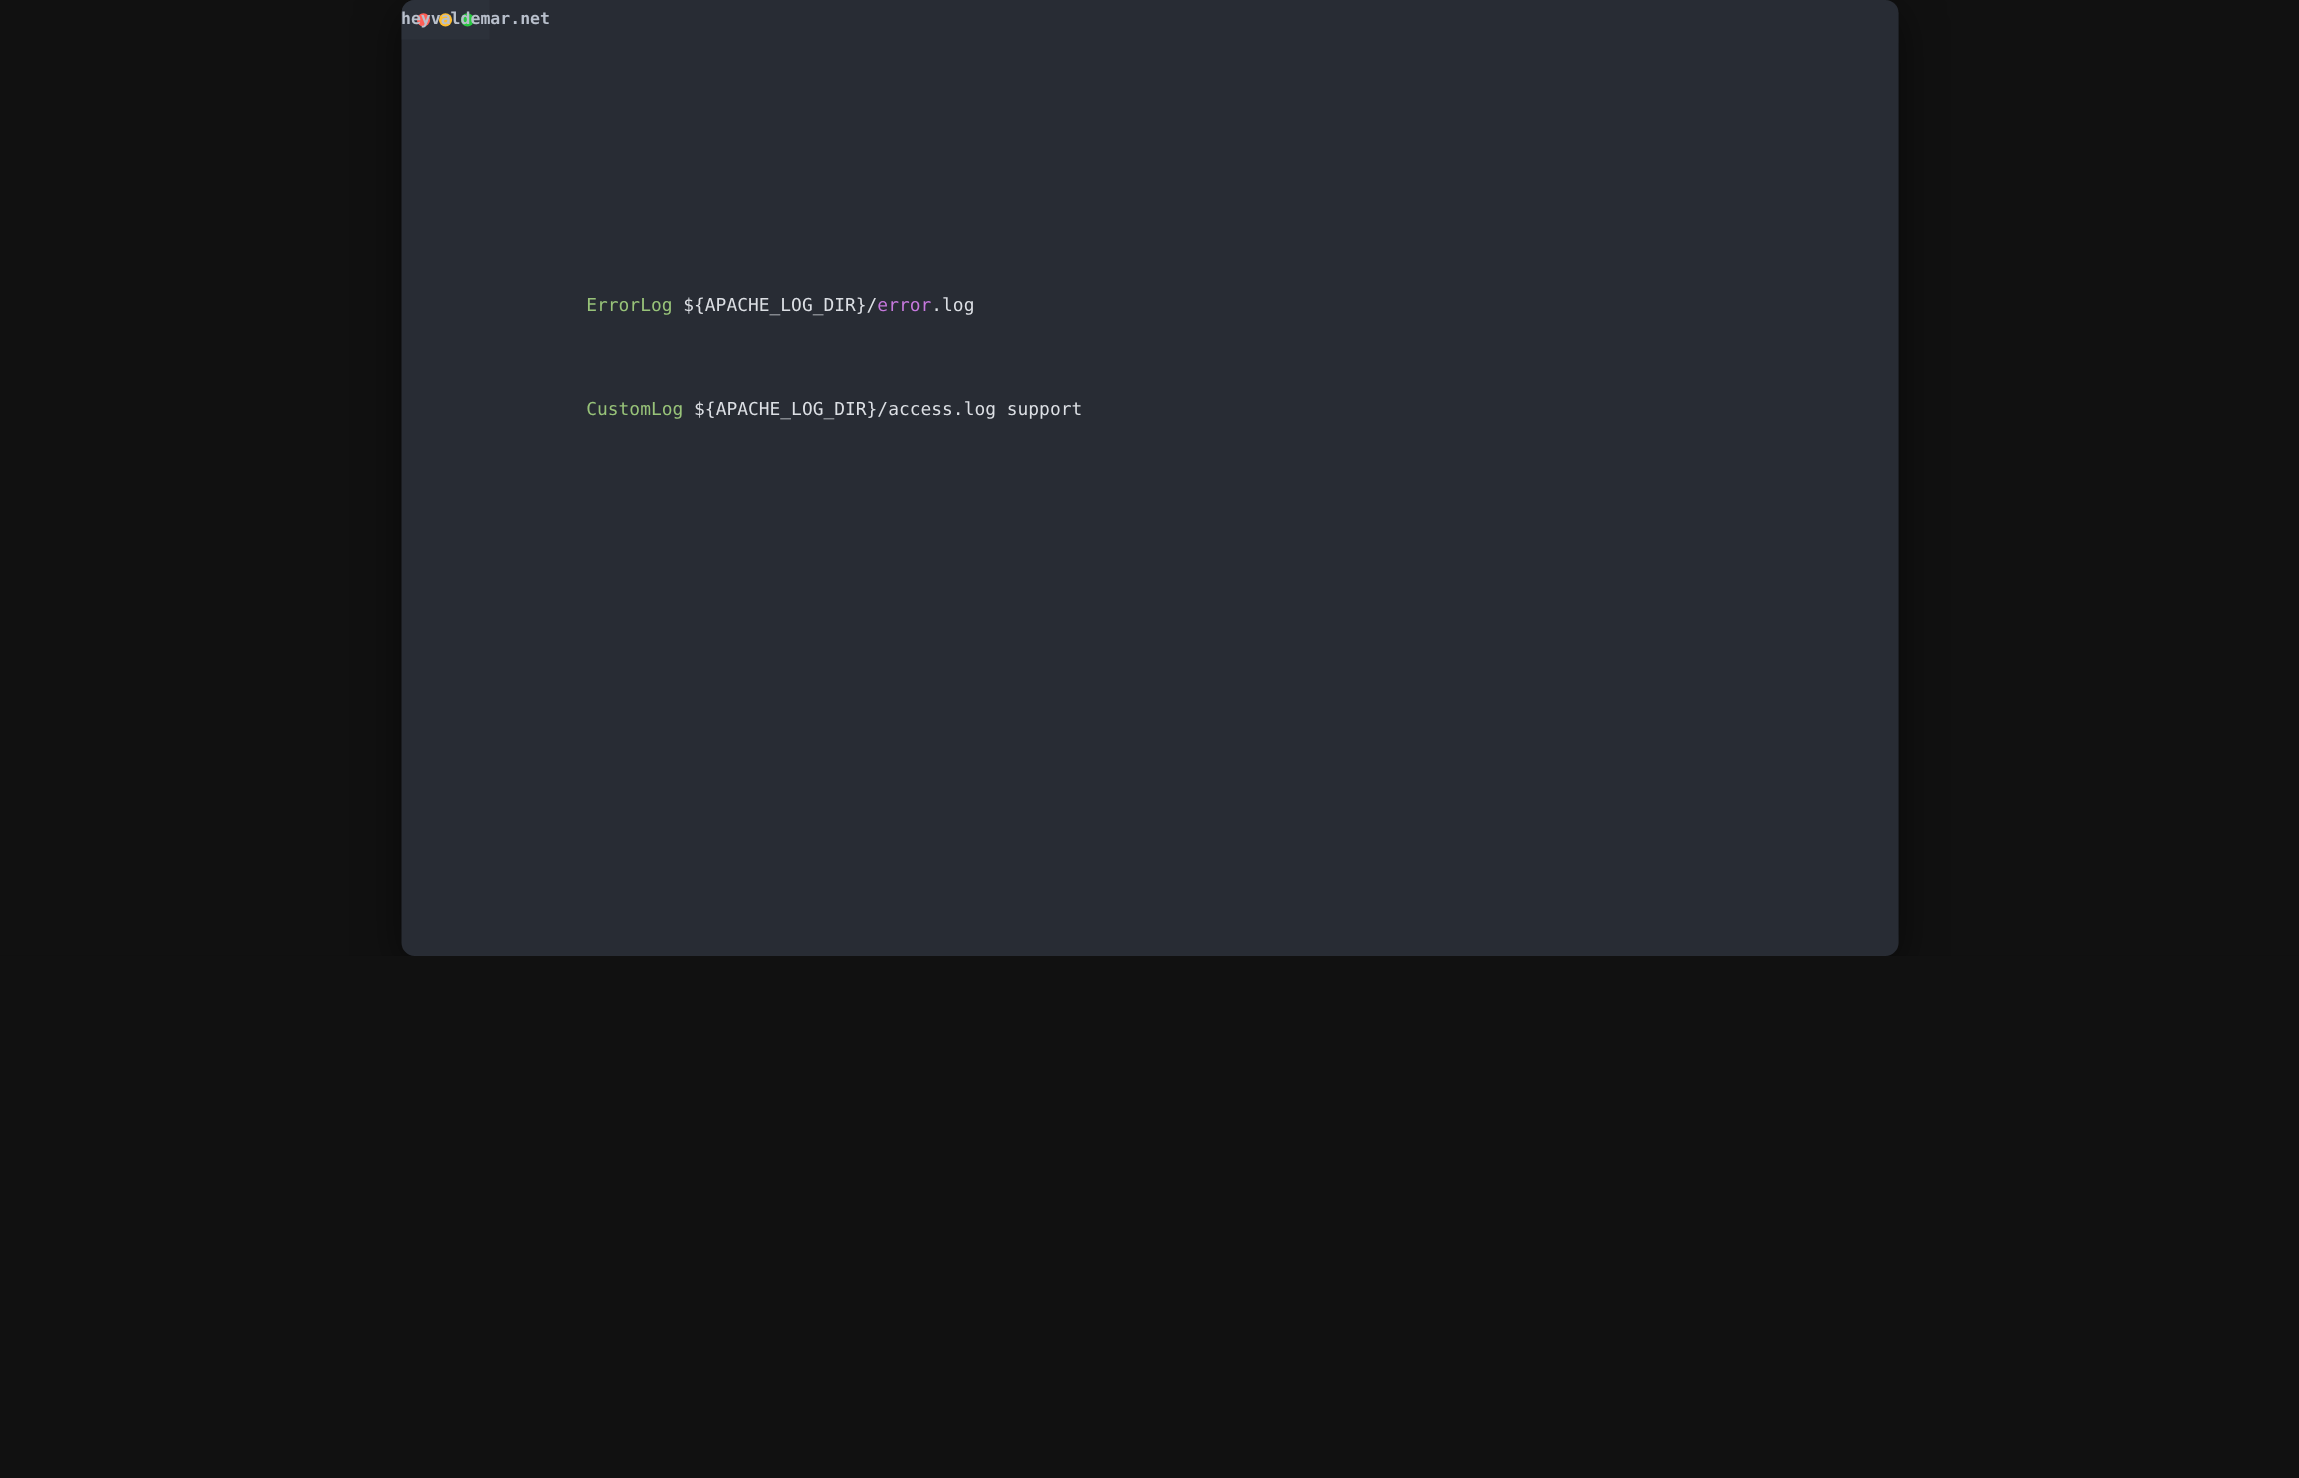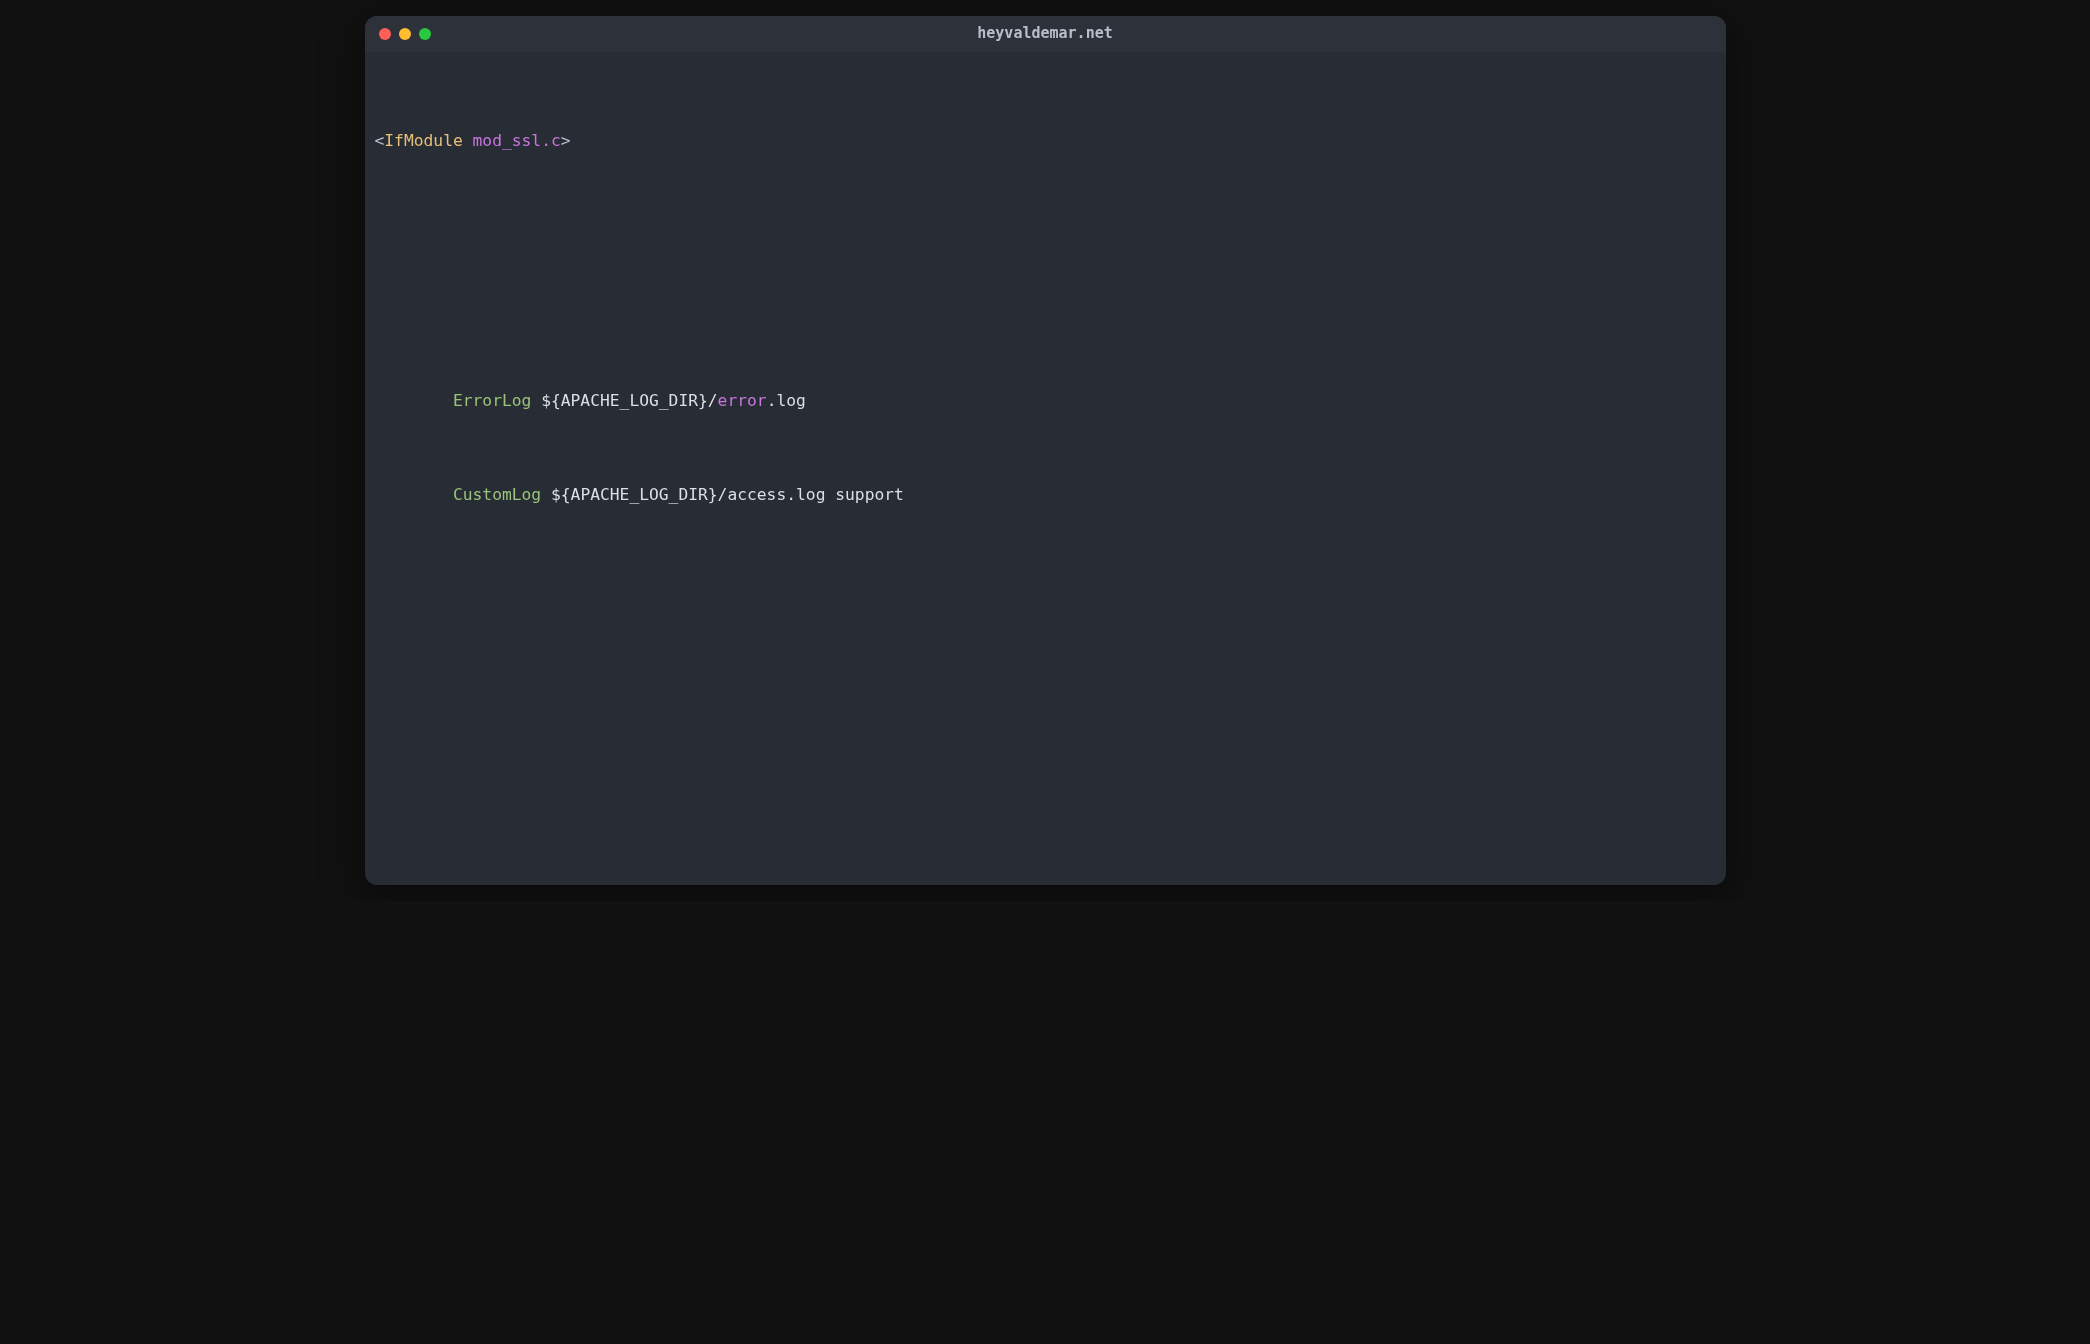--- a/index.html
+++ b/index.html
@@ -15,32 +15,32 @@
     --orange: #d19a66;
     --titlebar: #2c313a;
     --cursor: #e8d8b8;
   }
   html,body {
     margin:0; padding:0; background:#111;
   }
   .window {
     width:1361px;
     height:869px;
-    margin:16px auto;
+    margin:0 auto;
     background:var(--bg);
     border-radius:12px;
     overflow:hidden;
     font-family: ui-monospace, "SF Mono", Menlo, Consolas, monospace;
     font-size:16.3px;
     line-height:1.45;
     color:var(--gray);
     position:relative;
     box-shadow:0 10px 40px rgba(0,0,0,.5);
     display:flex;
-    flex-direction:column;
+    flex-direction:row;
   }
   .titlebar {
     height:36px;
     background:var(--titlebar);
     display:flex;
     align-items:center;
     padding:0 14px;
     position:relative;
     flex:0 0 auto;
   }
@@ -89,21 +89,20 @@
     <div class="traffic-lights">
       <span class="dot red"></span>
       <span class="dot yellow"></span>
       <span class="dot green"></span>
     </div>
     <div class="title">heyvaldemar.net</div>
   </div>
 
   <div class="editor">
     
-    <span class="ln"><span class="t-gray">&lt;</span><span class="t-yellow">IfModule</span><span> </span><span class="t-purple">mod_ssl.c</span><span class="t-gray">&gt;</span></span>
     
     
     
     
     <span class="ln"></span>
     
     
     <span class="ln indent"><span class="t-green">ErrorLog</span><span> </span><span class="t-fg">${APACHE_LOG_DIR}</span><span class="t-fg">/</span><span class="t-purple">error</span><span class="t-fg">.log</span></span>
     
     <span class="ln indent"><span class="t-green">CustomLog</span><span> </span><span class="t-fg">${APACHE_LOG_DIR}</span><span class="t-fg">/access.log support</span></span>

